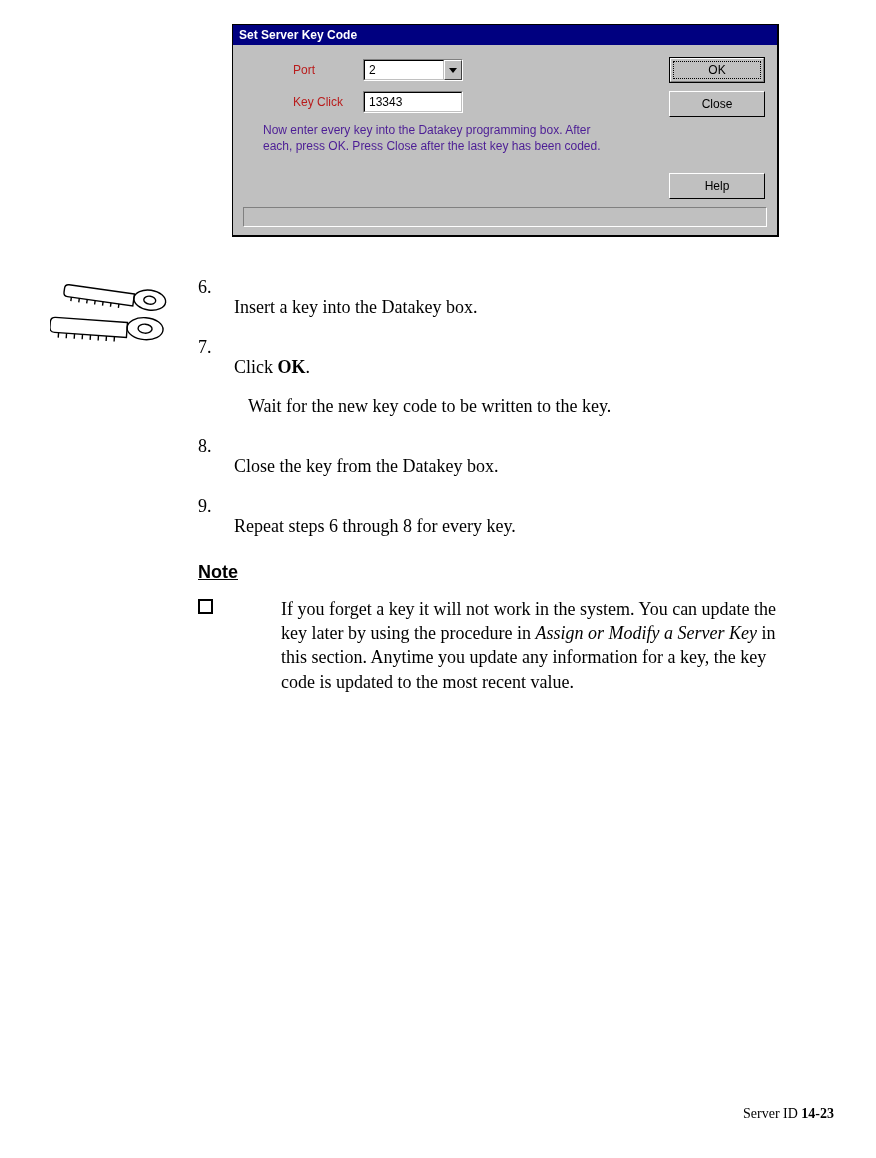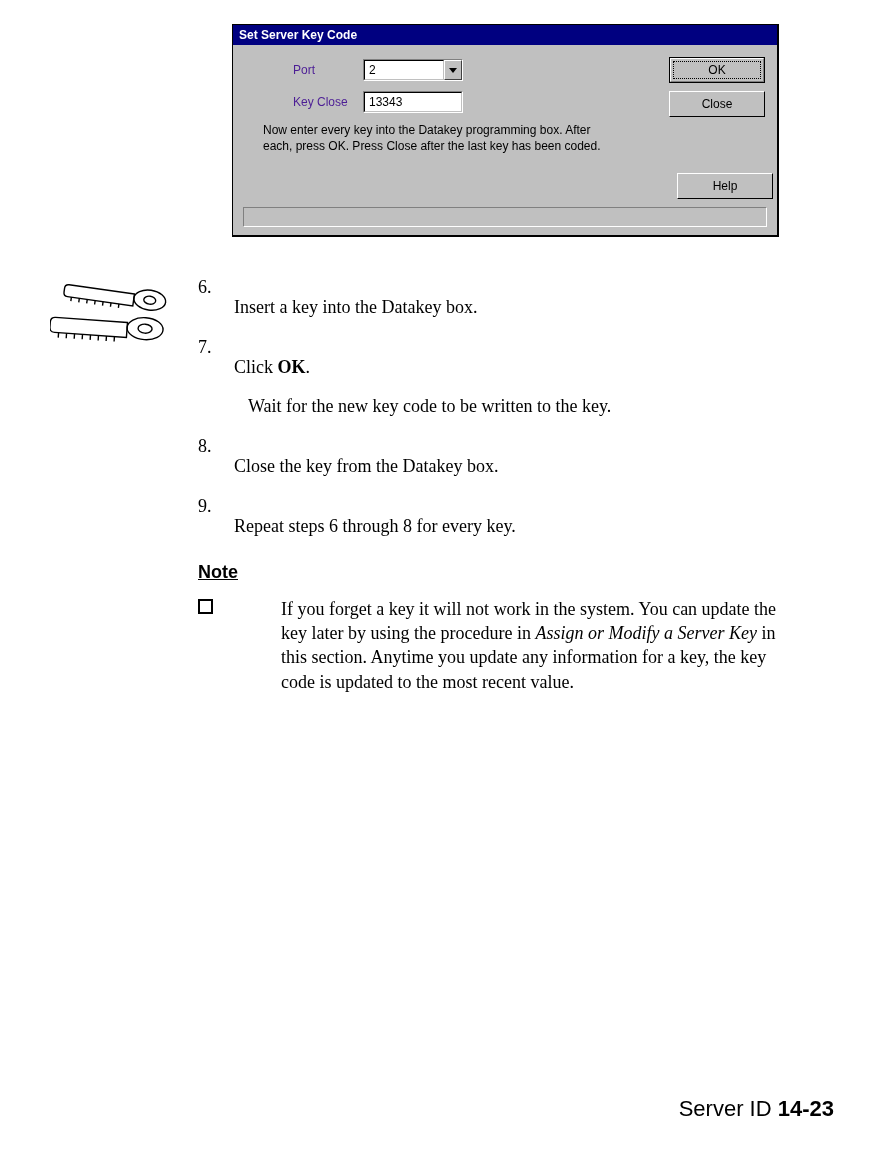--- a/index.html
+++ b/index.html
@@ -43,21 +43,21 @@
   }
   .frow {
     display: flex;
     align-items: center;
     margin-bottom: 10px;
   }
   .flabel {
     width: 120px;
     text-align: left;
     padding-left: 50px;
-    color: #4c1d95;
+    color: #b91c1c;
   }
   .combo {
     display: inline-flex;
     width: 100px;
     height: 22px;
     background: #fff;
     border-top: 1px solid #808080;
     border-left: 1px solid #808080;
     border-right: 1px solid #fff;
     border-bottom: 1px solid #fff;
@@ -113,21 +113,21 @@
     padding: 1px 4px;
     display: flex;
     align-items: center;
     background: #fff;
   }
   .instr {
     position: absolute;
     left: 30px;
     top: 78px;
     width: 340px;
-    color: #000000;
+    color: #4c1d95;
     line-height: 1.3;
     font-size: 12px;
   }
   .btns {
     position: absolute;
     right: 12px;
     top: 12px;
     width: 96px;
   }
   .win-btn {
@@ -159,21 +159,21 @@
     border-right: 1px solid #808080;
     border-bottom: 1px solid #808080;
     display: flex;
     align-items: center;
     justify-content: center;
     outline: 1px dotted #000;
     outline-offset: -4px;
   }
   .help-btn {
     position: absolute;
-    right: 4px;
+    right: 12px;
     top: 128px;
   }
   .statusbar {
     position: absolute;
     left: 10px;
     right: 10px;
     bottom: 8px;
     height: 20px;
     border-top: 1px solid #808080;
     border-left: 1px solid #808080;
@@ -236,22 +236,22 @@
     margin-right: 20px;
   }
   .italic { font-style: italic; }
   b { font-weight: bold; }
 
   
   .footer {
     position: absolute;
     right: 42px;
     bottom: 36px;
-    font-family: Liberation Sans, sans-serif;
-    font-size: 22px;
+    font-family: Liberation Serif, serif;
+    font-size: 14px;
     margin-top: 40px;
   }
   .footer .pn { font-weight: bold; }
 </style>
 </head>
 <body>
 
 <div class="dialog-wrap">
   <div class="titlebar">
     <span>Set Server Key Code</span>
@@ -262,21 +262,21 @@
       <div class="flabel">Port</div>
       <div class="combo">
         <div class="combo-inner">2</div>
         <div class="combo-btn">
           <div class="tri-down"></div>
         </div>
       </div>
     </div>
 
     <div class="frow">
-      <div class="flabel">Key Close</div>
+      <div class="flabel">Key Click</div>
       <div class="textbox">
         <div class="textbox-inner">13343</div>
       </div>
     </div>
 
     <div class="instr">Now enter every key into the Datakey programming box. After each, press OK. Press Close after the last key has been coded.</div>
 
     <div class="btns">
       <div class="win-btn default">
         <div class="inner">OK</div>

